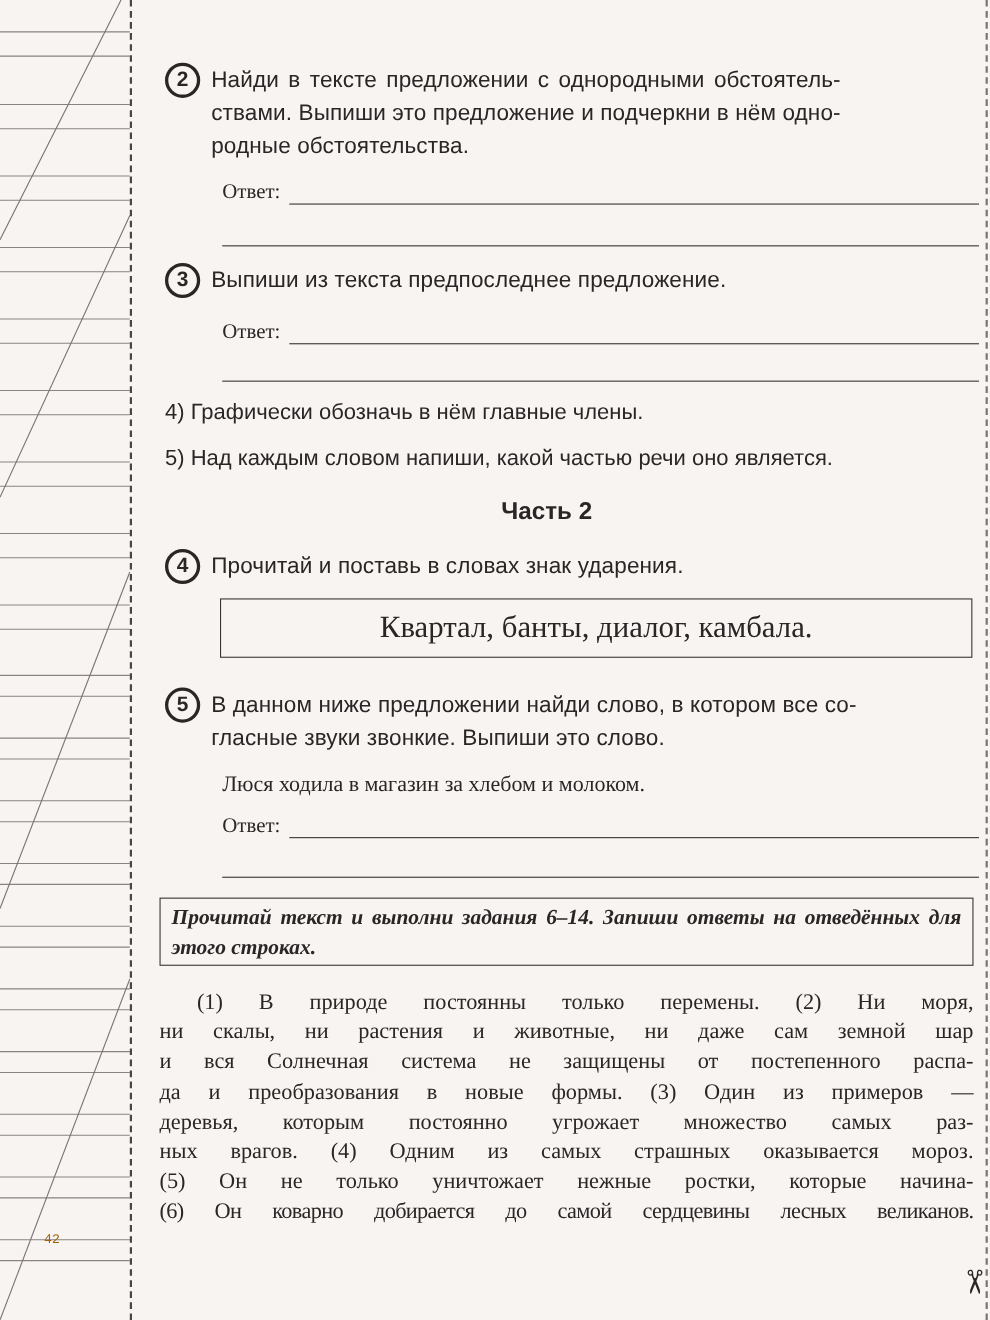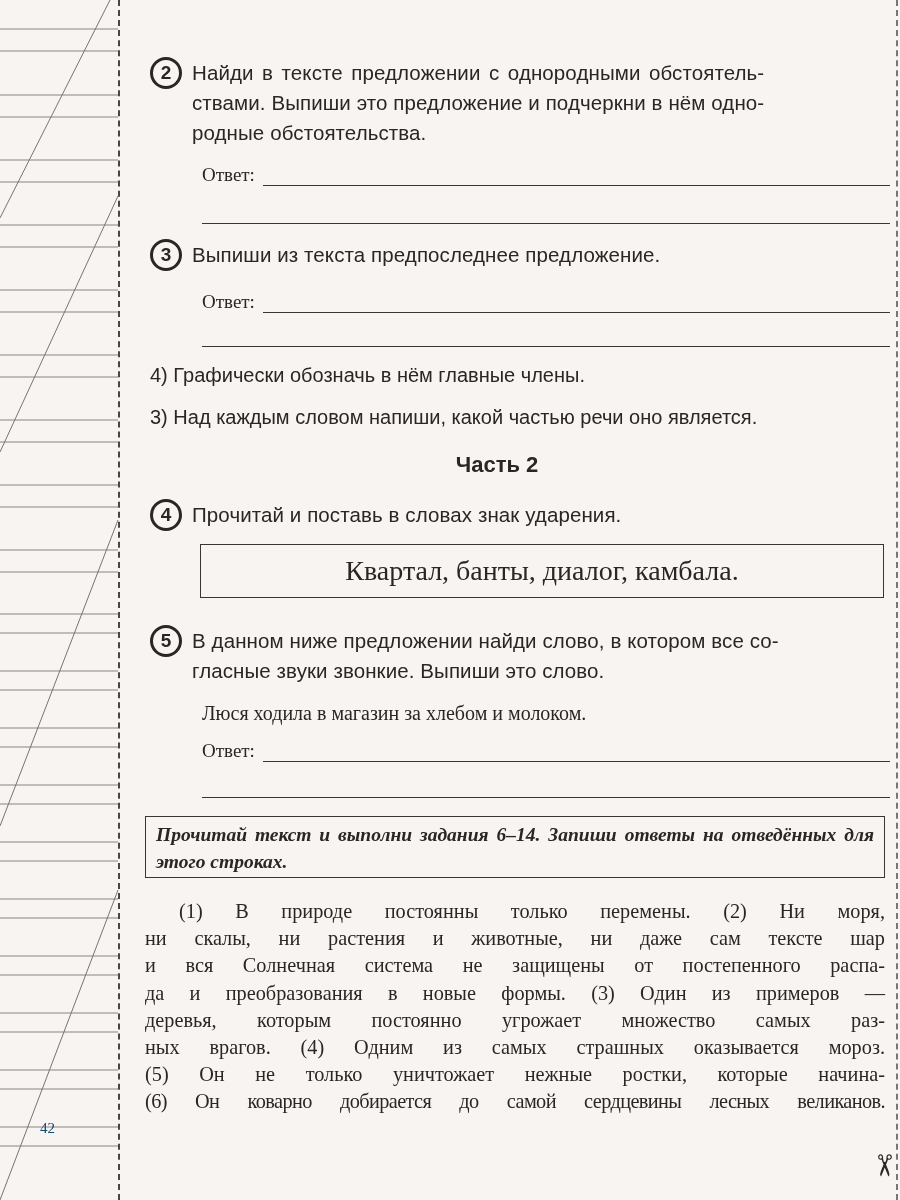--- a/index.html
+++ b/index.html
@@ -13,21 +13,21 @@
   .cutline {
     position:absolute; left:118px; top:0; width:0; height:1200px;
     border-left:2px dashed #4a4444;
   }
   .cut-right {
     position:absolute; right:2px; top:0; width:0; height:1200px;
     border-left:2px dashed #7a7474;
   }
   .page-number {
     position:absolute; left:40px; top:1120px;
-    font-family:Liberation Serif, serif; font-size:15px; color:#0c4a6e;
+    font-family:Liberation Mono, monospace; font-size:12px; color:#a16207;
   }
   .scissors {
     position:absolute; left:872px; top:1148px;
     font-size:30px; color:#2a2626; transform:rotate(90deg);
     font-family:"DejaVu Sans", sans-serif;
   }
 
   .task { position:absolute; left:150px; width:740px; }
   .task-head { display:flex; align-items:flex-start; }
   .circle {
@@ -158,21 +158,21 @@
     <div class="circle">3</div>
     <div class="task-text">Выпиши из текста предпоследнее предложение.</div>
   </div>
   <div class="answer-row" style="margin-top:20px;">
     <span class="answer-label">Ответ:</span>
     <div class="answer-line"></div>
   </div>
   <div class="answer-line2" style="margin-top:32px;"></div>
 </div>
 <div class="sub-item" style="top:364px;">4) Графически обозначь в нём главные члены.</div>
-<div class="sub-item" style="top:406px;">3) Над каждым словом напиши, какой частью речи оно является.</div>
+<div class="sub-item" style="top:406px;">5) Над каждым словом напиши, какой частью речи оно является.</div>
 
 <div class="part-title">Часть 2</div>
 
 <div class="task" style="top:500px;">
   <div class="task-head">
     <div class="circle">4</div>
     <div class="task-text">Прочитай и поставь в словах знак ударения.</div>
   </div>
 </div>
 <div class="word-box">
@@ -196,20 +196,20 @@
   </div>
   <div class="answer-line2" style="margin-top:34px;"></div>
 </div>
 
 <div class="instruction-box">
   <span>Прочитай текст и выполни задания 6–14. Запиши ответы на отведённых для этого строках.</span>
 </div>
 
 <div class="reading-text">
   <span class="line first">(1) В природе постоянны только перемены. (2) Ни моря,</span>
-  <span class="line">ни скалы, ни растения и животные, ни даже сам тексте шар</span>
+  <span class="line">ни скалы, ни растения и животные, ни даже сам земной шар</span>
   <span class="line">и вся Солнечная система не защищены от постепенного распа-</span>
   <span class="line">да и преобразования в новые формы. (3) Один из примеров —</span>
   <span class="line">деревья, которым постоянно угрожает множество самых раз-</span>
   <span class="line">ных врагов. (4) Одним из самых страшных оказывается мороз.</span>
   <span class="line">(5) Он не только уничтожает нежные ростки, которые начина-</span>
   <span class="line last" style="letter-spacing:-0.6px;">(6) Он коварно добирается до самой сердцевины лесных великанов.</span>
 </div>
 
 </body></html>

